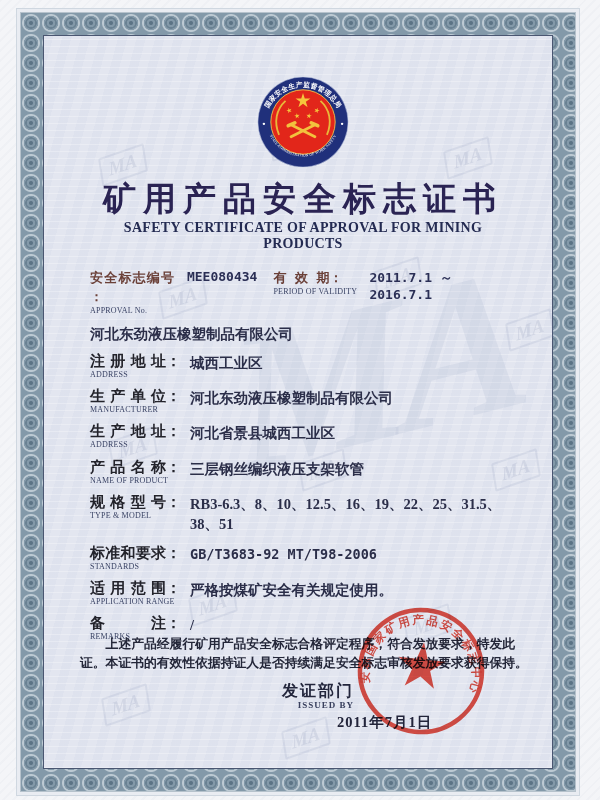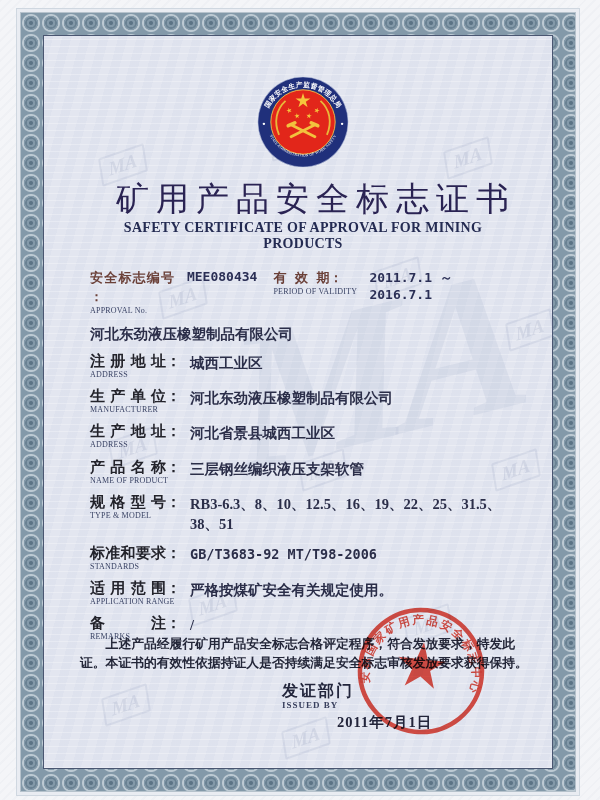--- a/index.html
+++ b/index.html
@@ -22,40 +22,40 @@
          repeating-linear-gradient(0deg, rgba(255,255,255,.28) 0 1px, transparent 1px 7px),
          repeating-linear-gradient(105deg, rgba(205,212,230,.22) 0 9px, transparent 9px 18px);}
   .wm-tile{position:absolute;font-style:italic;font-weight:bold;font-size:19px;
        color:rgba(118,130,168,.16);border:2px solid rgba(118,130,168,.13);
        padding:1px 7px;border-radius:2px;transform:rotate(-19deg) skewX(-10deg);pointer-events:none;}
   .wm-big{position:absolute;left:185px;top:235px;font-style:italic;font-weight:bold;
        font-size:200px;line-height:1;color:rgba(122,133,172,.10);letter-spacing:-10px;
        transform:rotate(-14deg) skewX(-6deg);pointer-events:none;}
   .content{position:absolute;inset:0;padding:40px 36px 0 46px;}
   .center{text-align:center}
-  .title{margin-top:8px;font-weight:normal;font-size:33px;letter-spacing:7px;color:#2a2353;line-height:1.2;text-align:right;}
+  .title{margin-top:8px;font-weight:bold;font-size:33px;letter-spacing:7px;color:#2a2353;line-height:1.2;}
   .subtitle{font-weight:bold;font-size:14px;color:#242b52;letter-spacing:.3px;line-height:1.15;}
   .hdr-row{display:flex;margin:16px 0 8px;}
   .hdr-l{display:flex}
   .hdr-r{display:flex;margin-left:16px}
   .mlabel{font-weight:bold;font-size:13px;color:#6b4038;}
   .just6{display:inline-block;width:84px;text-align:justify;text-align-last:justify;}
   .just3{display:inline-block;width:56px;text-align:justify;text-align-last:justify;}
   .cap{display:block;font-size:8px;color:#394264;letter-spacing:.2px;line-height:1.15;}
   .capw{width:88px}
   .mono{font-family:"DejaVu Sans Mono",monospace;font-weight:bold;font-size:13px;color:#2b2f55;padding-top:1px;}
   .row{display:flex;margin-bottom:8px;}
   .row.gap{margin-top:10px;}
   .lcell{flex:none;width:100px;}
   .lzh{font-weight:bold;font-size:15px;color:#23232b;line-height:1.2;}
   .justf{display:inline-block;width:76px;text-align:justify;text-align-last:justify;}
   .val{flex:1;font-weight:bold;font-size:14.5px;color:#2b2e49;line-height:1.38;padding-top:1px;}
   .decl{position:absolute;left:36px;top:587px;width:452px;font-weight:bold;font-size:12.8px;
         line-height:1.45;color:#242739;text-indent:2em;margin-top:12px;}
-  .issued{position:absolute;left:238px;top:645px;text-align:left;}
+  .issued{position:absolute;left:238px;top:645px;text-align:right;}
   .issued-t{font-weight:bold;font-size:16px;letter-spacing:2px;color:#23263c;line-height:1.2;}
   .issued-c{font-size:9px;letter-spacing:1px;color:#39405e;font-weight:bold;}
   .idate{position:absolute;left:293px;top:677px;font-weight:bold;font-size:14.5px;color:#22243a;letter-spacing:1px;}
   .stamp{position:absolute;left:307px;top:565px;width:140px;height:140px;
          transform:rotate(6deg);mix-blend-mode:multiply;opacity:.95;}
   .emblem{display:inline-block}
 </style>
 </head>
 <body>
 

